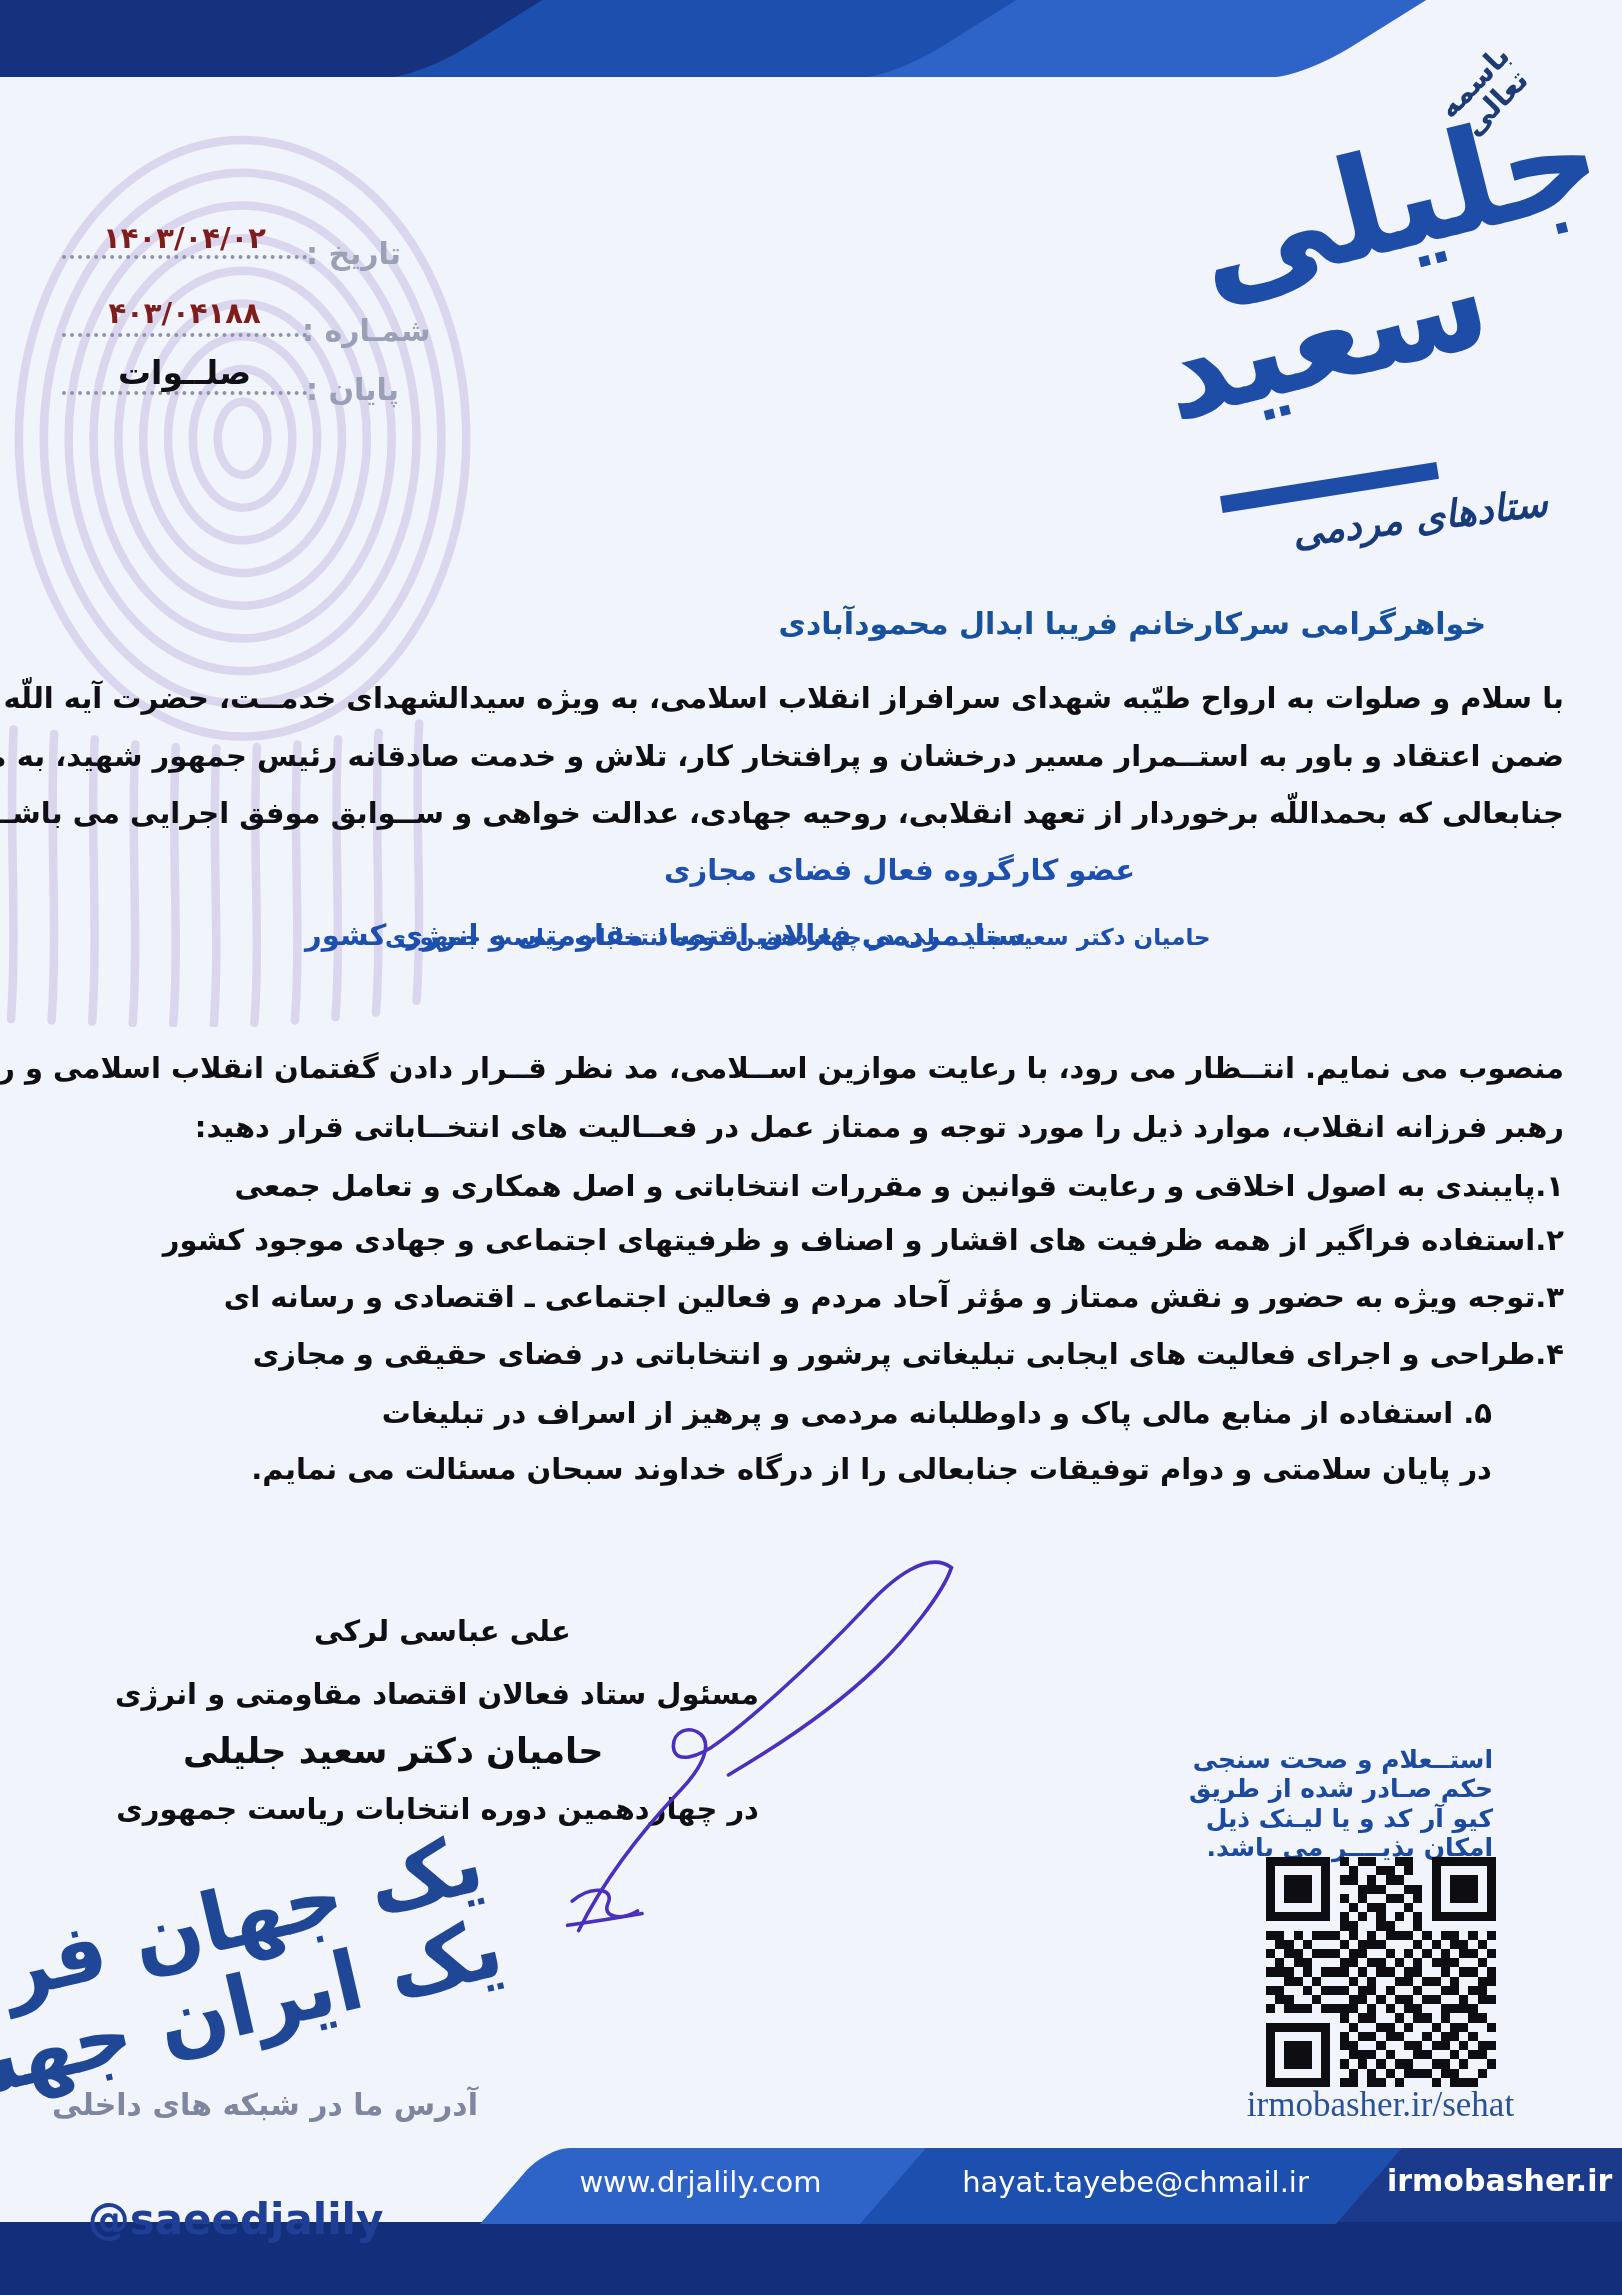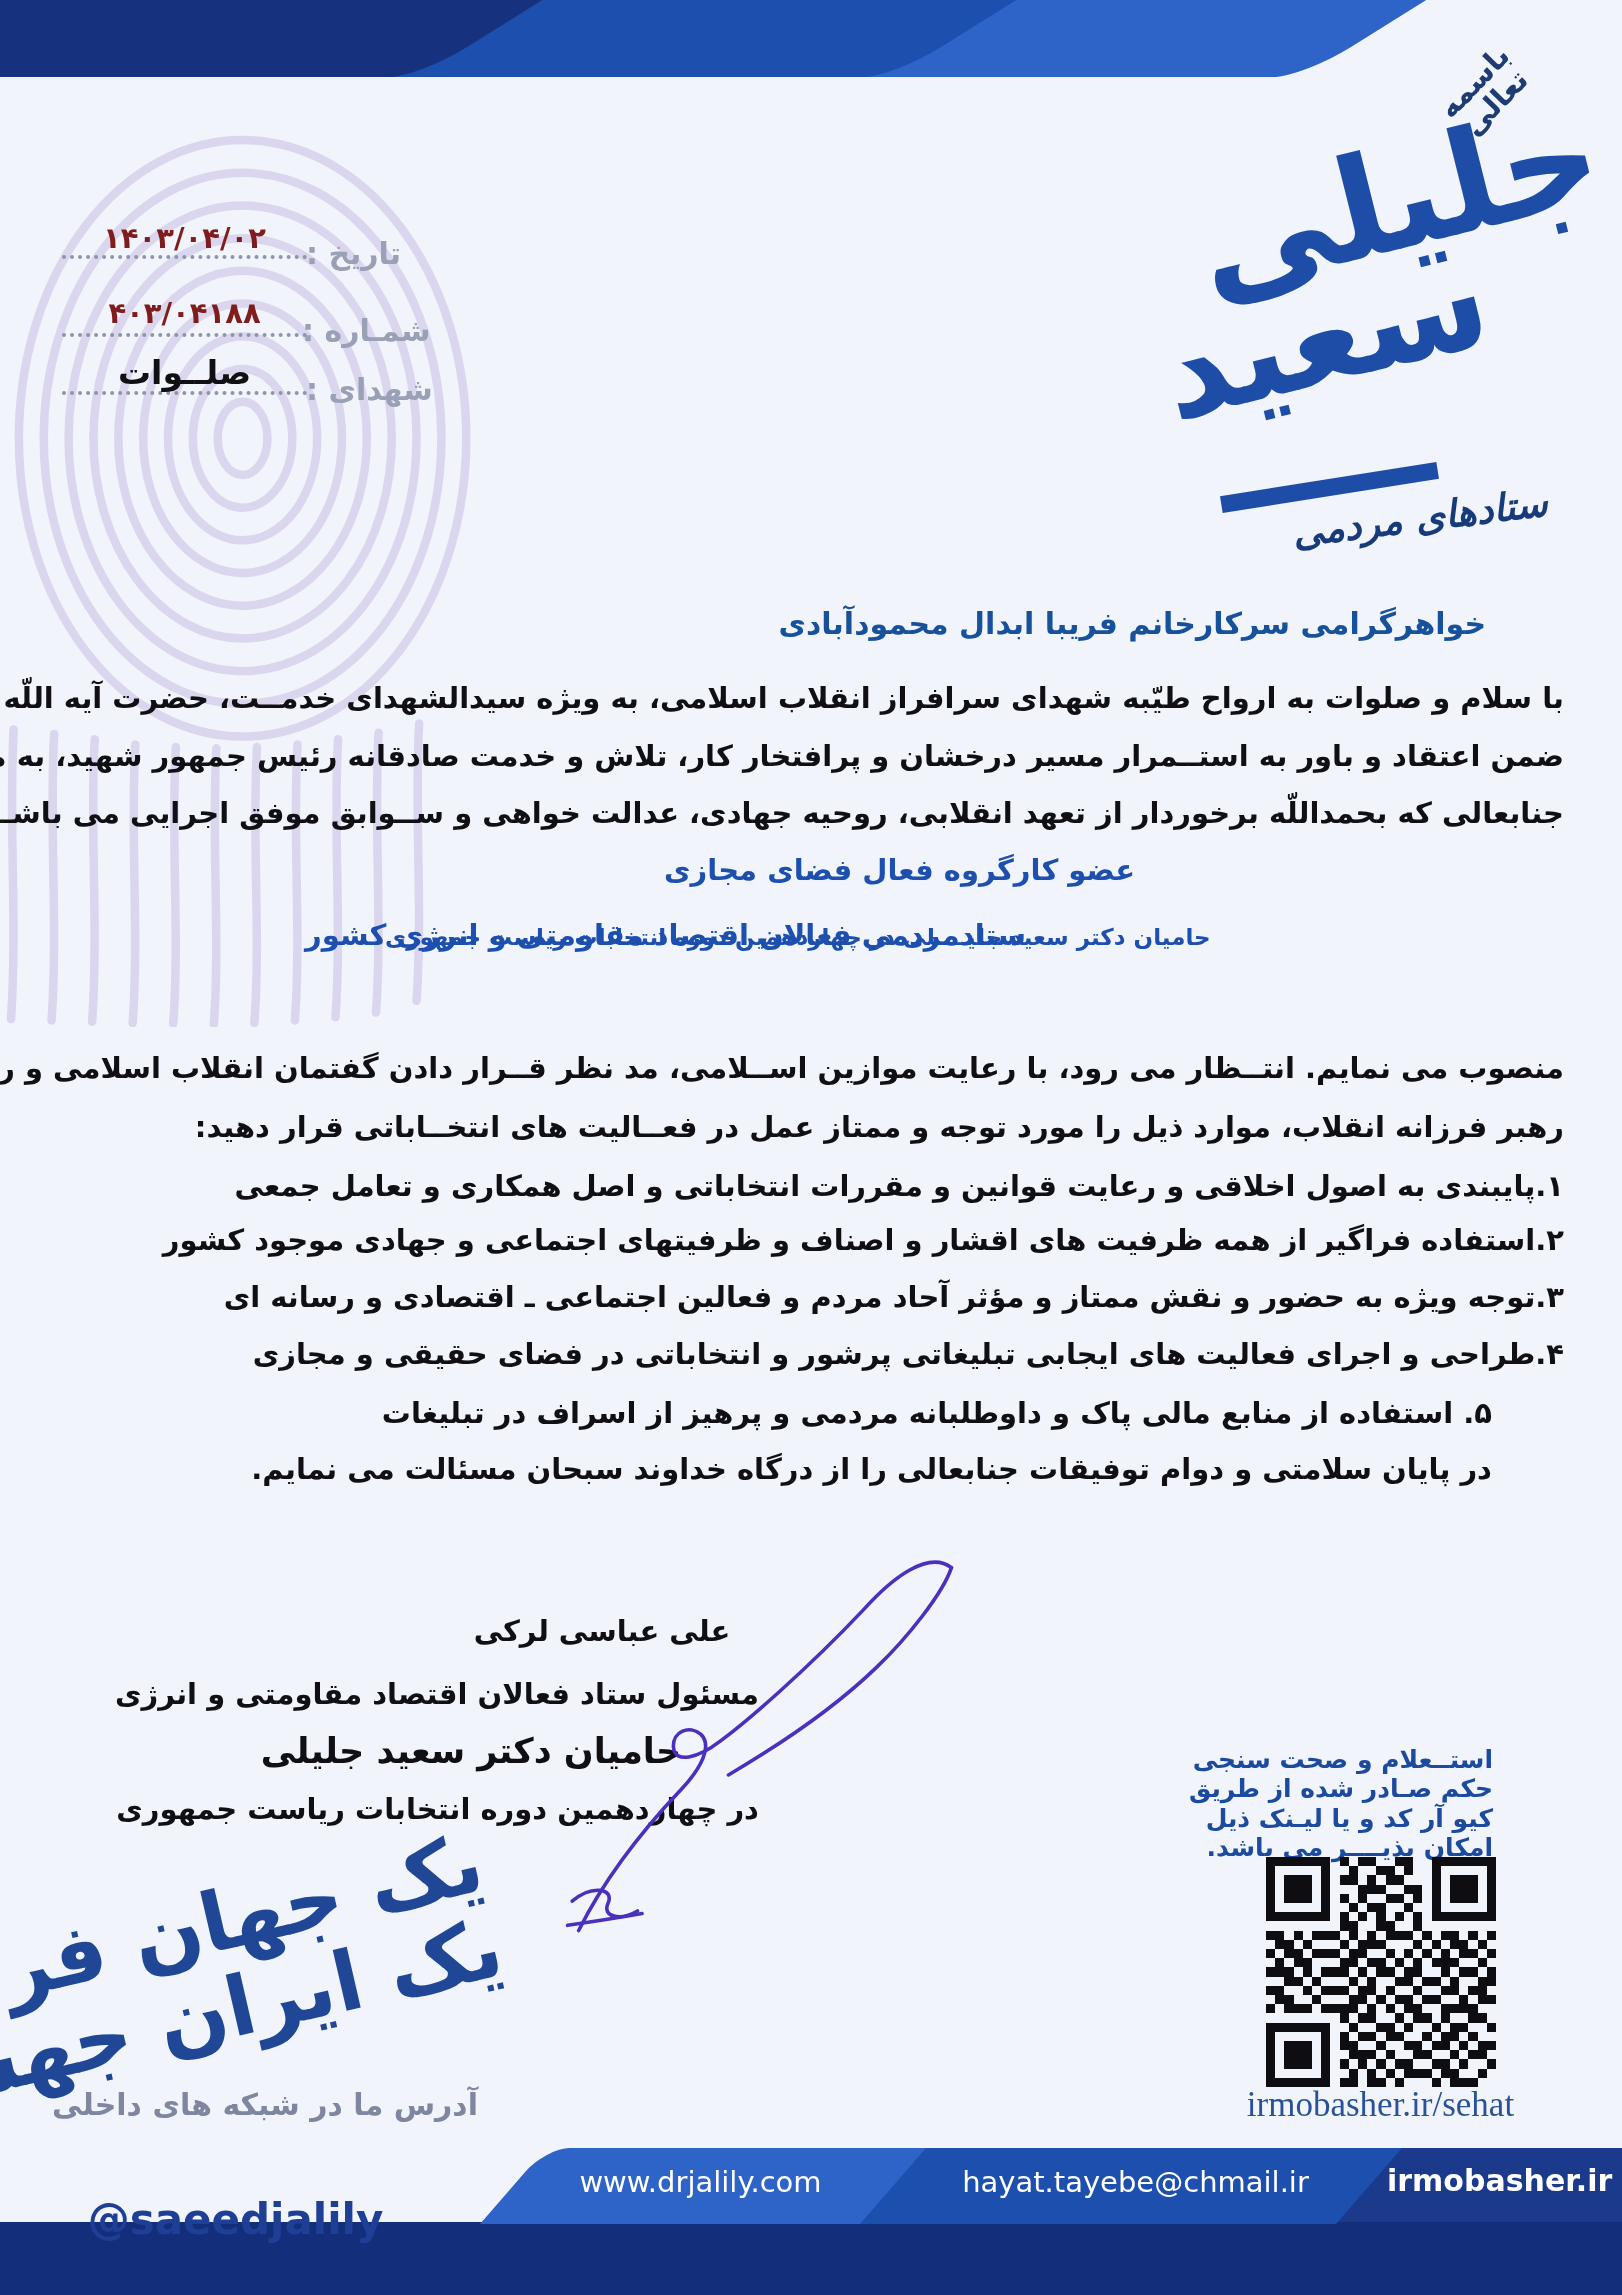--- a/index.html
+++ b/index.html
@@ -24,21 +24,21 @@
   
   .mlabel{position:absolute;direction:rtl;color:#9aa0b5;font-size:30px;font-weight:700;white-space:nowrap;z-index:2;}
   .mvalue{position:absolute;left:62px;width:245px;text-align:center;font-weight:800;font-size:29px;color:#7f1d1d;z-index:2;white-space:nowrap;}
   .dots{position:absolute;left:62px;width:245px;height:0;border-top:4.6px dotted #8e94ab;z-index:2;}
   
   .line{position:absolute;right:59px;left:79px;direction:rtl;text-align:right;font-size:29px;font-weight:800;color:#101014;white-space:nowrap;z-index:2;}
   .line.center{text-align:center;}
   .blue{color:#1d4fae;}
   .salut{color:#17509b;right:137px;}
   
-  .sig{position:absolute;left:183px;width:576px;direction:rtl;text-align:center;font-weight:800;color:#101014;font-size:29px;white-space:nowrap;z-index:2;}
+  .sig{position:absolute;left:183px;width:576px;direction:rtl;text-align:left;font-weight:800;color:#101014;font-size:29px;white-space:nowrap;z-index:2;}
   
   .verif{position:absolute;right:130px;width:340px;direction:rtl;text-align:right;color:#1b4a9e;font-size:25px;font-weight:700;line-height:29.4px;z-index:2;}
   .qr{position:absolute;left:1266px;top:1857px;width:230px;height:230px;display:grid;grid-template-columns:repeat(25,1fr);grid-template-rows:repeat(25,1fr);z-index:2;}
   .qm{background:transparent;}
   .qm.on{background:#0d0d12;}
   .qrlink{position:absolute;left:1243px;top:2085px;width:275px;text-align:center;font-family:"Liberation Serif",serif;font-size:35px;color:#2a5298;z-index:2;white-space:nowrap;}
   
   .slogan{position:absolute;left:39px;top:1869px;width:458px;text-align:center;transform:rotate(-13deg);color:#1f4796;font-weight:800;font-size:82px;line-height:1.06;direction:rtl;z-index:1;white-space:nowrap;}
   .addr{position:absolute;left:98px;top:2087px;width:380px;direction:rtl;text-align:center;color:#7e86a0;font-size:30px;font-weight:700;z-index:7;white-space:nowrap;}
   .handle{position:absolute;left:85px;top:2152px;width:301px;text-align:center;color:#1f3f97;font-size:42px;font-weight:800;z-index:7;white-space:nowrap;margin-top:43px;}
@@ -93,21 +93,21 @@
 <div class="dots" style="top:255px"></div>
 <div class="mvalue" style="top:221px">۱۴۰۳/۰۴/۰۲</div>
 <div class="mlabel" style="left:306px;top:236px">تاریخ :</div>
 
 <div class="dots" style="top:333px"></div>
 <div class="mvalue" style="top:296px">۴۰۳/۰۴۱۸۸</div>
 <div class="mlabel" style="left:302px;top:313px">شمـاره :</div>
 
 <div class="dots" style="top:391px"></div>
 <div class="mvalue" style="top:353px;color:#101014;font-size:33px">صلــوات</div>
-<div class="mlabel" style="left:306px;top:372px">شهدای :</div>
+<div class="mlabel" style="left:306px;top:372px">پایان :</div>
 
 <div class="line salut" style="top:606px;font-size:30px">خواهرگرامی سرکارخانم فریبا ابدال محمودآبادی</div>
 
 <div class="line" style="top:681px">با سلام و صلوات به ارواح طیّبه شهدای سرافراز انقلاب اسلامی، به ویژه سیدالشهدای خدمــت، حضرت آیه اللّه شهید رئیسی،</div>
 <div class="line" style="top:739px">ضمن اعتقاد و باور به استــمرار مسیر درخشان و پرافتخار کار، تلاش و خدمت صادقانه رئیس جمهور شهید، به موجب این حکم،</div>
 <div class="line" style="top:796px">جنابعالی که بحمداللّه برخوردار از تعهد انقلابی، روحیه جهادی، عدالت خواهی و ســوابق موفق اجرایی می باشــید، به عنــــوان :</div>
 
 <div class="line center blue" style="top:853px;left:79px;right:59px;position:absolute;transform:translateX(78px)">عضو کارگروه فعال فضای مجازی</div>
 <div class="line center blue" style="top:918px;transform:translateX(-156px)">ستادمردمی فعالان اقتصاد مقاومتی و انرژی کشور</div>
 <div class="line center blue" style="top:924px;font-size:23px;transform:translateX(-23.6px)">حامیان دکتر سعید جلیــــلی در چهاردهمین دوره انتخابات ریاست جمهوری</div>

